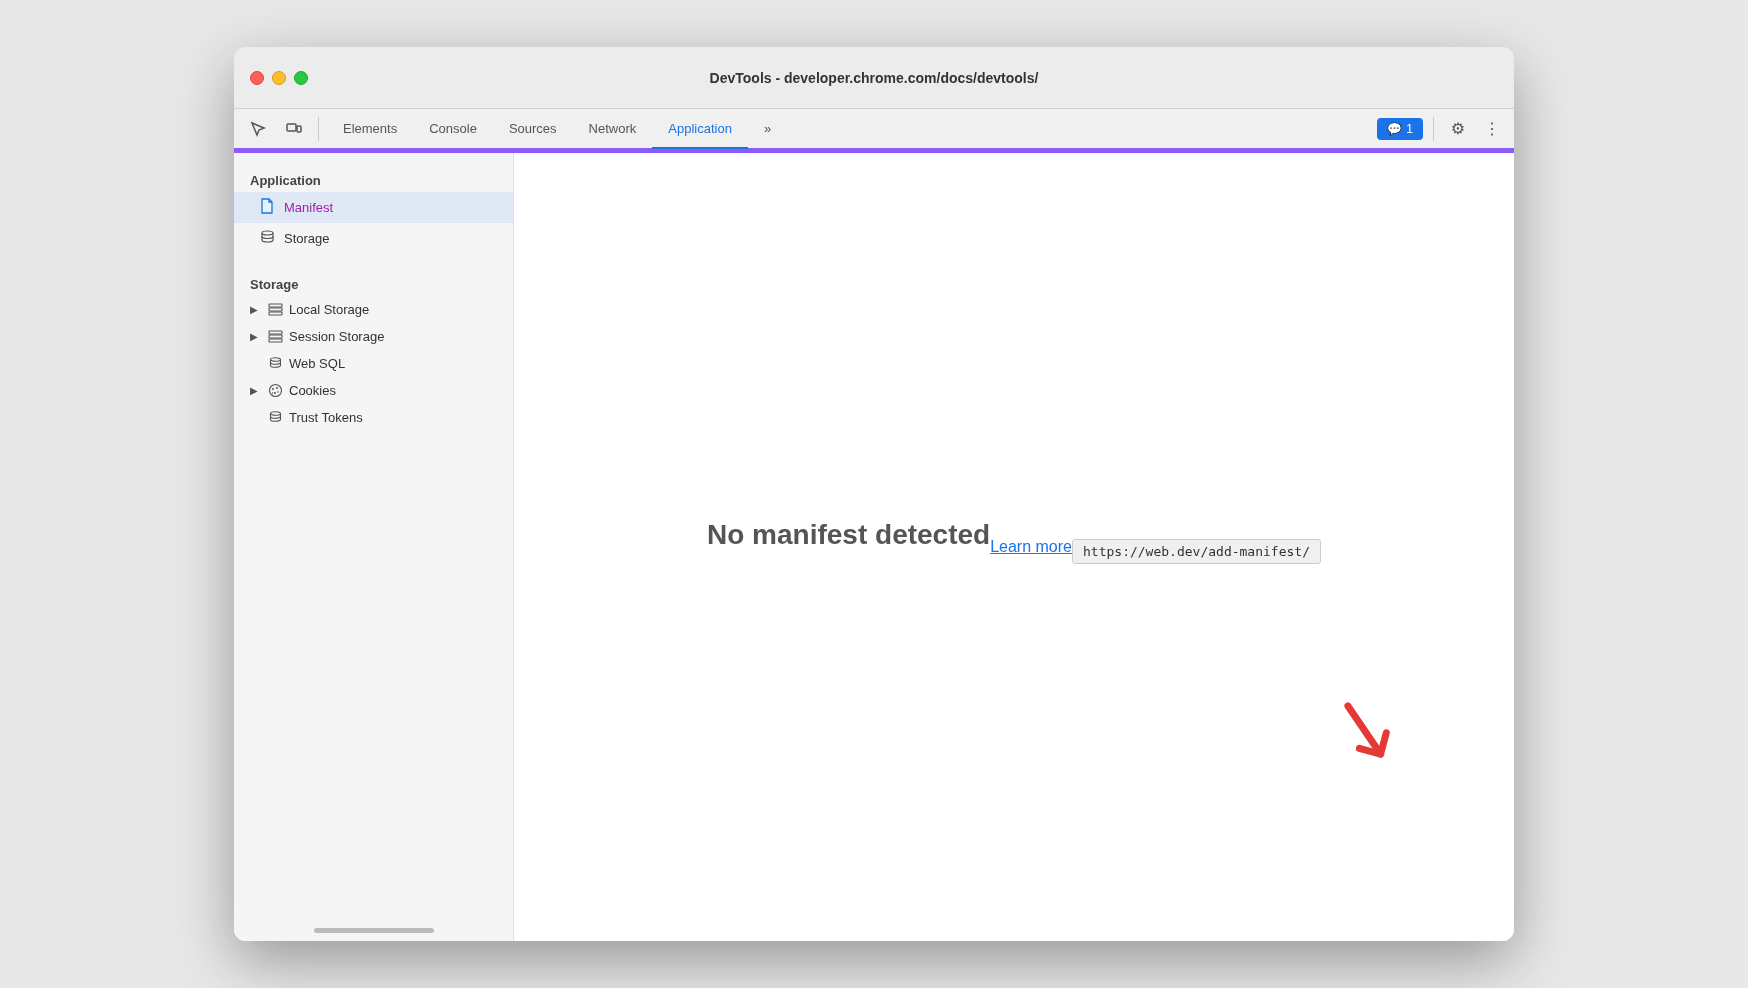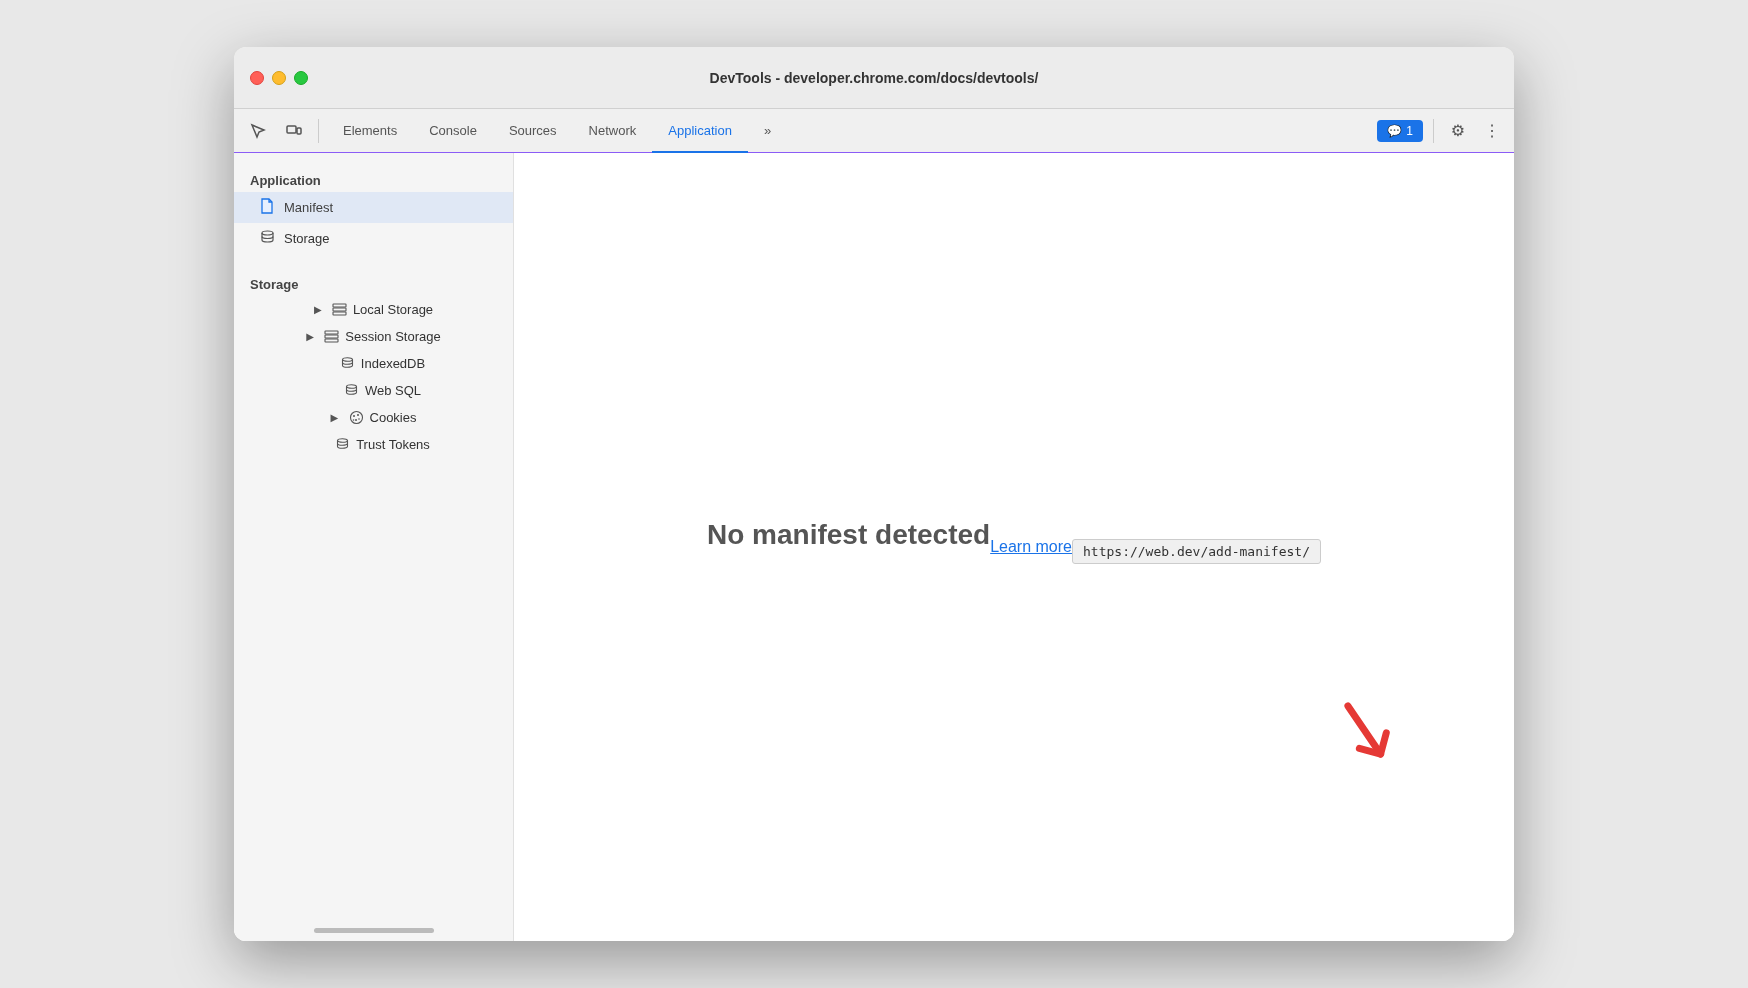--- a/index.html
+++ b/index.html
@@ -48,21 +48,21 @@
       font-size: 14px;
       font-weight: 600;
       color: #333;
     }
     
     .toolbar {
       background: #f0f0f0;
       height: 44px;
       display: flex;
       align-items: center;
-      border-bottom: 1px solid #8b5cf6;
+      border-bottom: 5px solid #8b5cf6;
       padding: 0 8px;
       gap: 4px;
     }
     .toolbar-icon {
       width: 32px;
       height: 32px;
       display: flex;
       align-items: center;
       justify-content: center;
       border-radius: 4px;
@@ -164,40 +164,39 @@
       align-items: center;
       padding: 6px 16px 6px 24px;
       font-size: 13px;
       color: #333;
       cursor: pointer;
       gap: 8px;
       border-radius: 0;
     }
     .sidebar-item.selected {
       background: #e0e8f5;
-      color: #404040;
+      color: #a21caf;
     }
     .sidebar-item .item-icon {
       font-size: 14px;
       width: 18px;
       text-align: center;
       color: #555;
       flex-shrink: 0;
     }
     .sidebar-item.selected .item-icon { color: #1a73e8; }
     .sidebar-item .item-label { flex: 1; }
     .sidebar-group-item {
       display: flex;
       align-items: center;
       padding: 6px 16px 6px 16px;
       font-size: 13px;
       color: #333;
       cursor: pointer;
       gap: 6px;
-      justify-content: center;
     }
     .expand-arrow {
       font-size: 10px;
       color: #555;
       width: 12px;
     }
     .expand-arrow::before { content: '▶'; }
     
     .content {
       flex: 1;
@@ -344,29 +343,20 @@
       <div class="sidebar-group-item">
         <span class="expand-arrow"></span>
         <svg width="15" height="15" viewBox="0 0 15 15" fill="none">
           <rect x="1" y="2" width="13" height="3" rx="0.5" stroke="#555" stroke-width="1.1"></rect>
           <rect x="1" y="6" width="13" height="3" rx="0.5" stroke="#555" stroke-width="1.1"></rect>
           <rect x="1" y="10" width="13" height="3" rx="0.5" stroke="#555" stroke-width="1.1"></rect>
         </svg>
         <span>Session Storage</span>
       </div>
 
-      <div class="sidebar-group-item">
-        <span style="width:12px;"></span>
-        <svg width="15" height="15" viewBox="0 0 15 15" fill="none">
-          <ellipse cx="7.5" cy="3.5" rx="5" ry="1.8" stroke="#555" stroke-width="1.1"></ellipse>
-          <path d="M2.5 3.5v3c0 1 2.24 1.8 5 1.8s5-.8 5-1.8v-3" stroke="#555" stroke-width="1.1"></path>
-          <path d="M2.5 6.5v3c0 1 2.24 1.8 5 1.8s5-.8 5-1.8v-3" stroke="#555" stroke-width="1.1"></path>
-        </svg>
-        <span>IndexedDB</span>
-      </div>
 
       <div class="sidebar-group-item">
         <span style="width:12px;"></span>
         <svg width="15" height="15" viewBox="0 0 15 15" fill="none">
           <ellipse cx="7.5" cy="3.5" rx="5" ry="1.8" stroke="#555" stroke-width="1.1"></ellipse>
           <path d="M2.5 3.5v3c0 1 2.24 1.8 5 1.8s5-.8 5-1.8v-3" stroke="#555" stroke-width="1.1"></path>
           <path d="M2.5 6.5v3c0 1 2.24 1.8 5 1.8s5-.8 5-1.8v-3" stroke="#555" stroke-width="1.1"></path>
         </svg>
         <span>Web SQL</span>
       </div>

